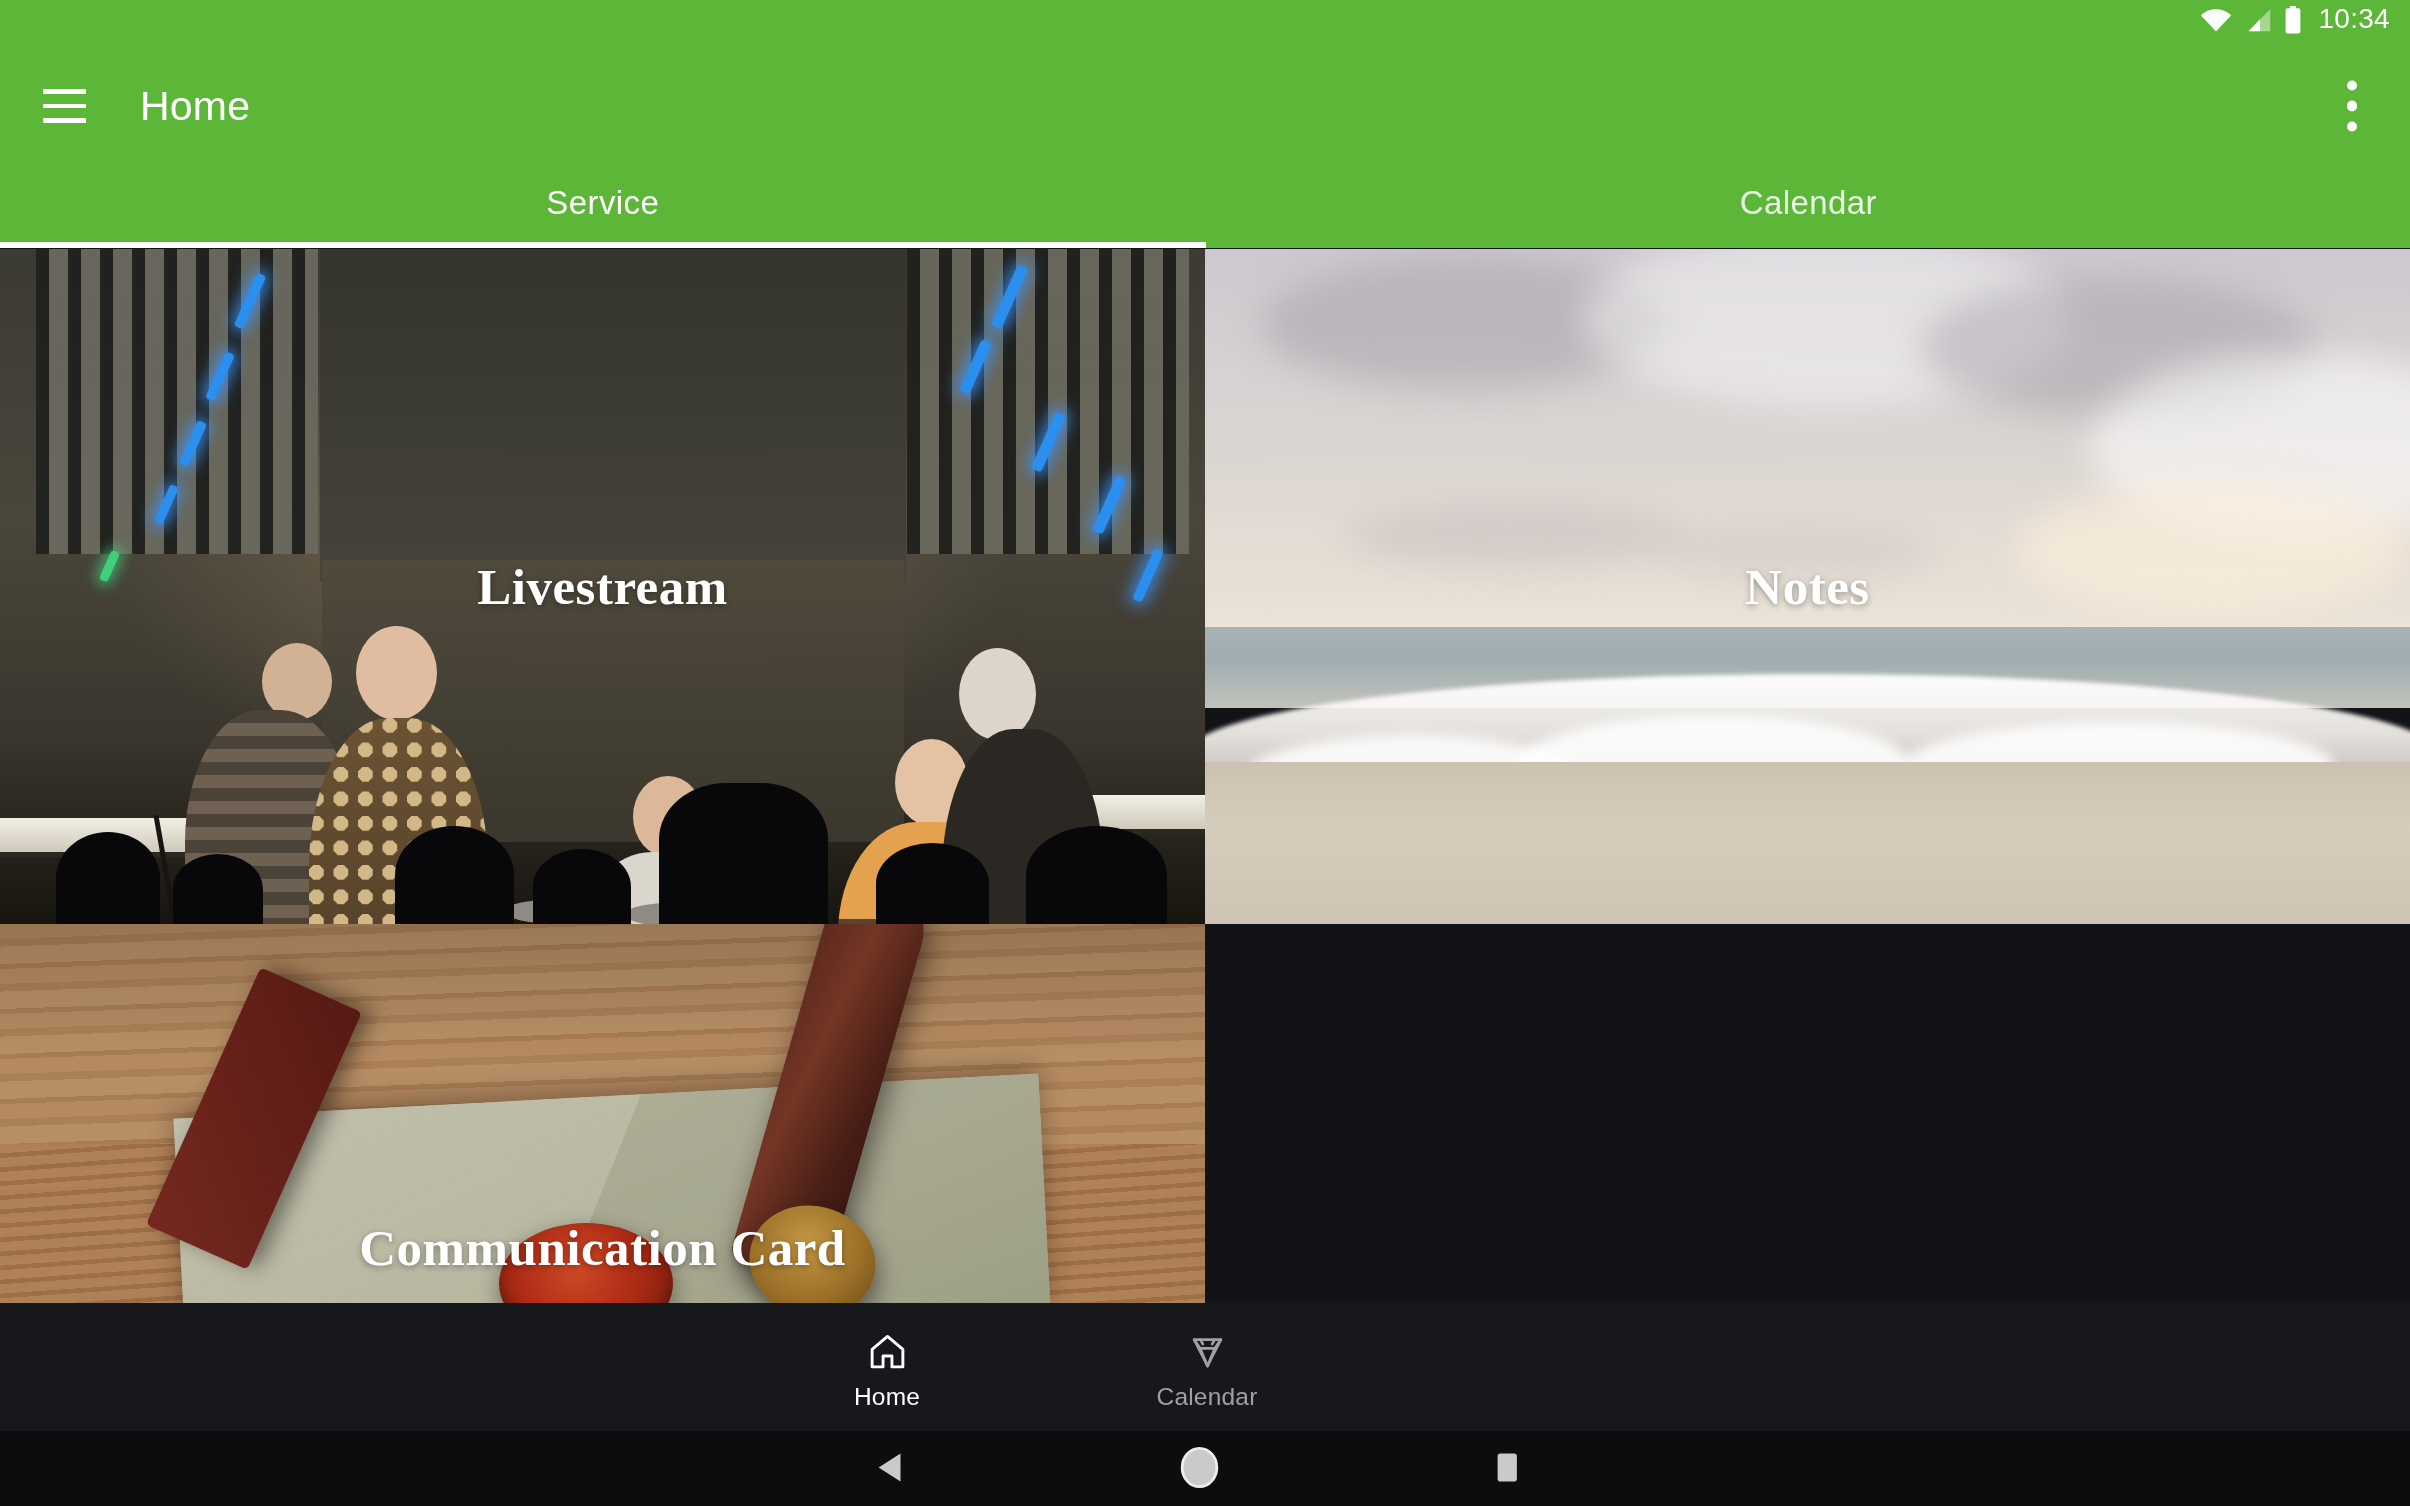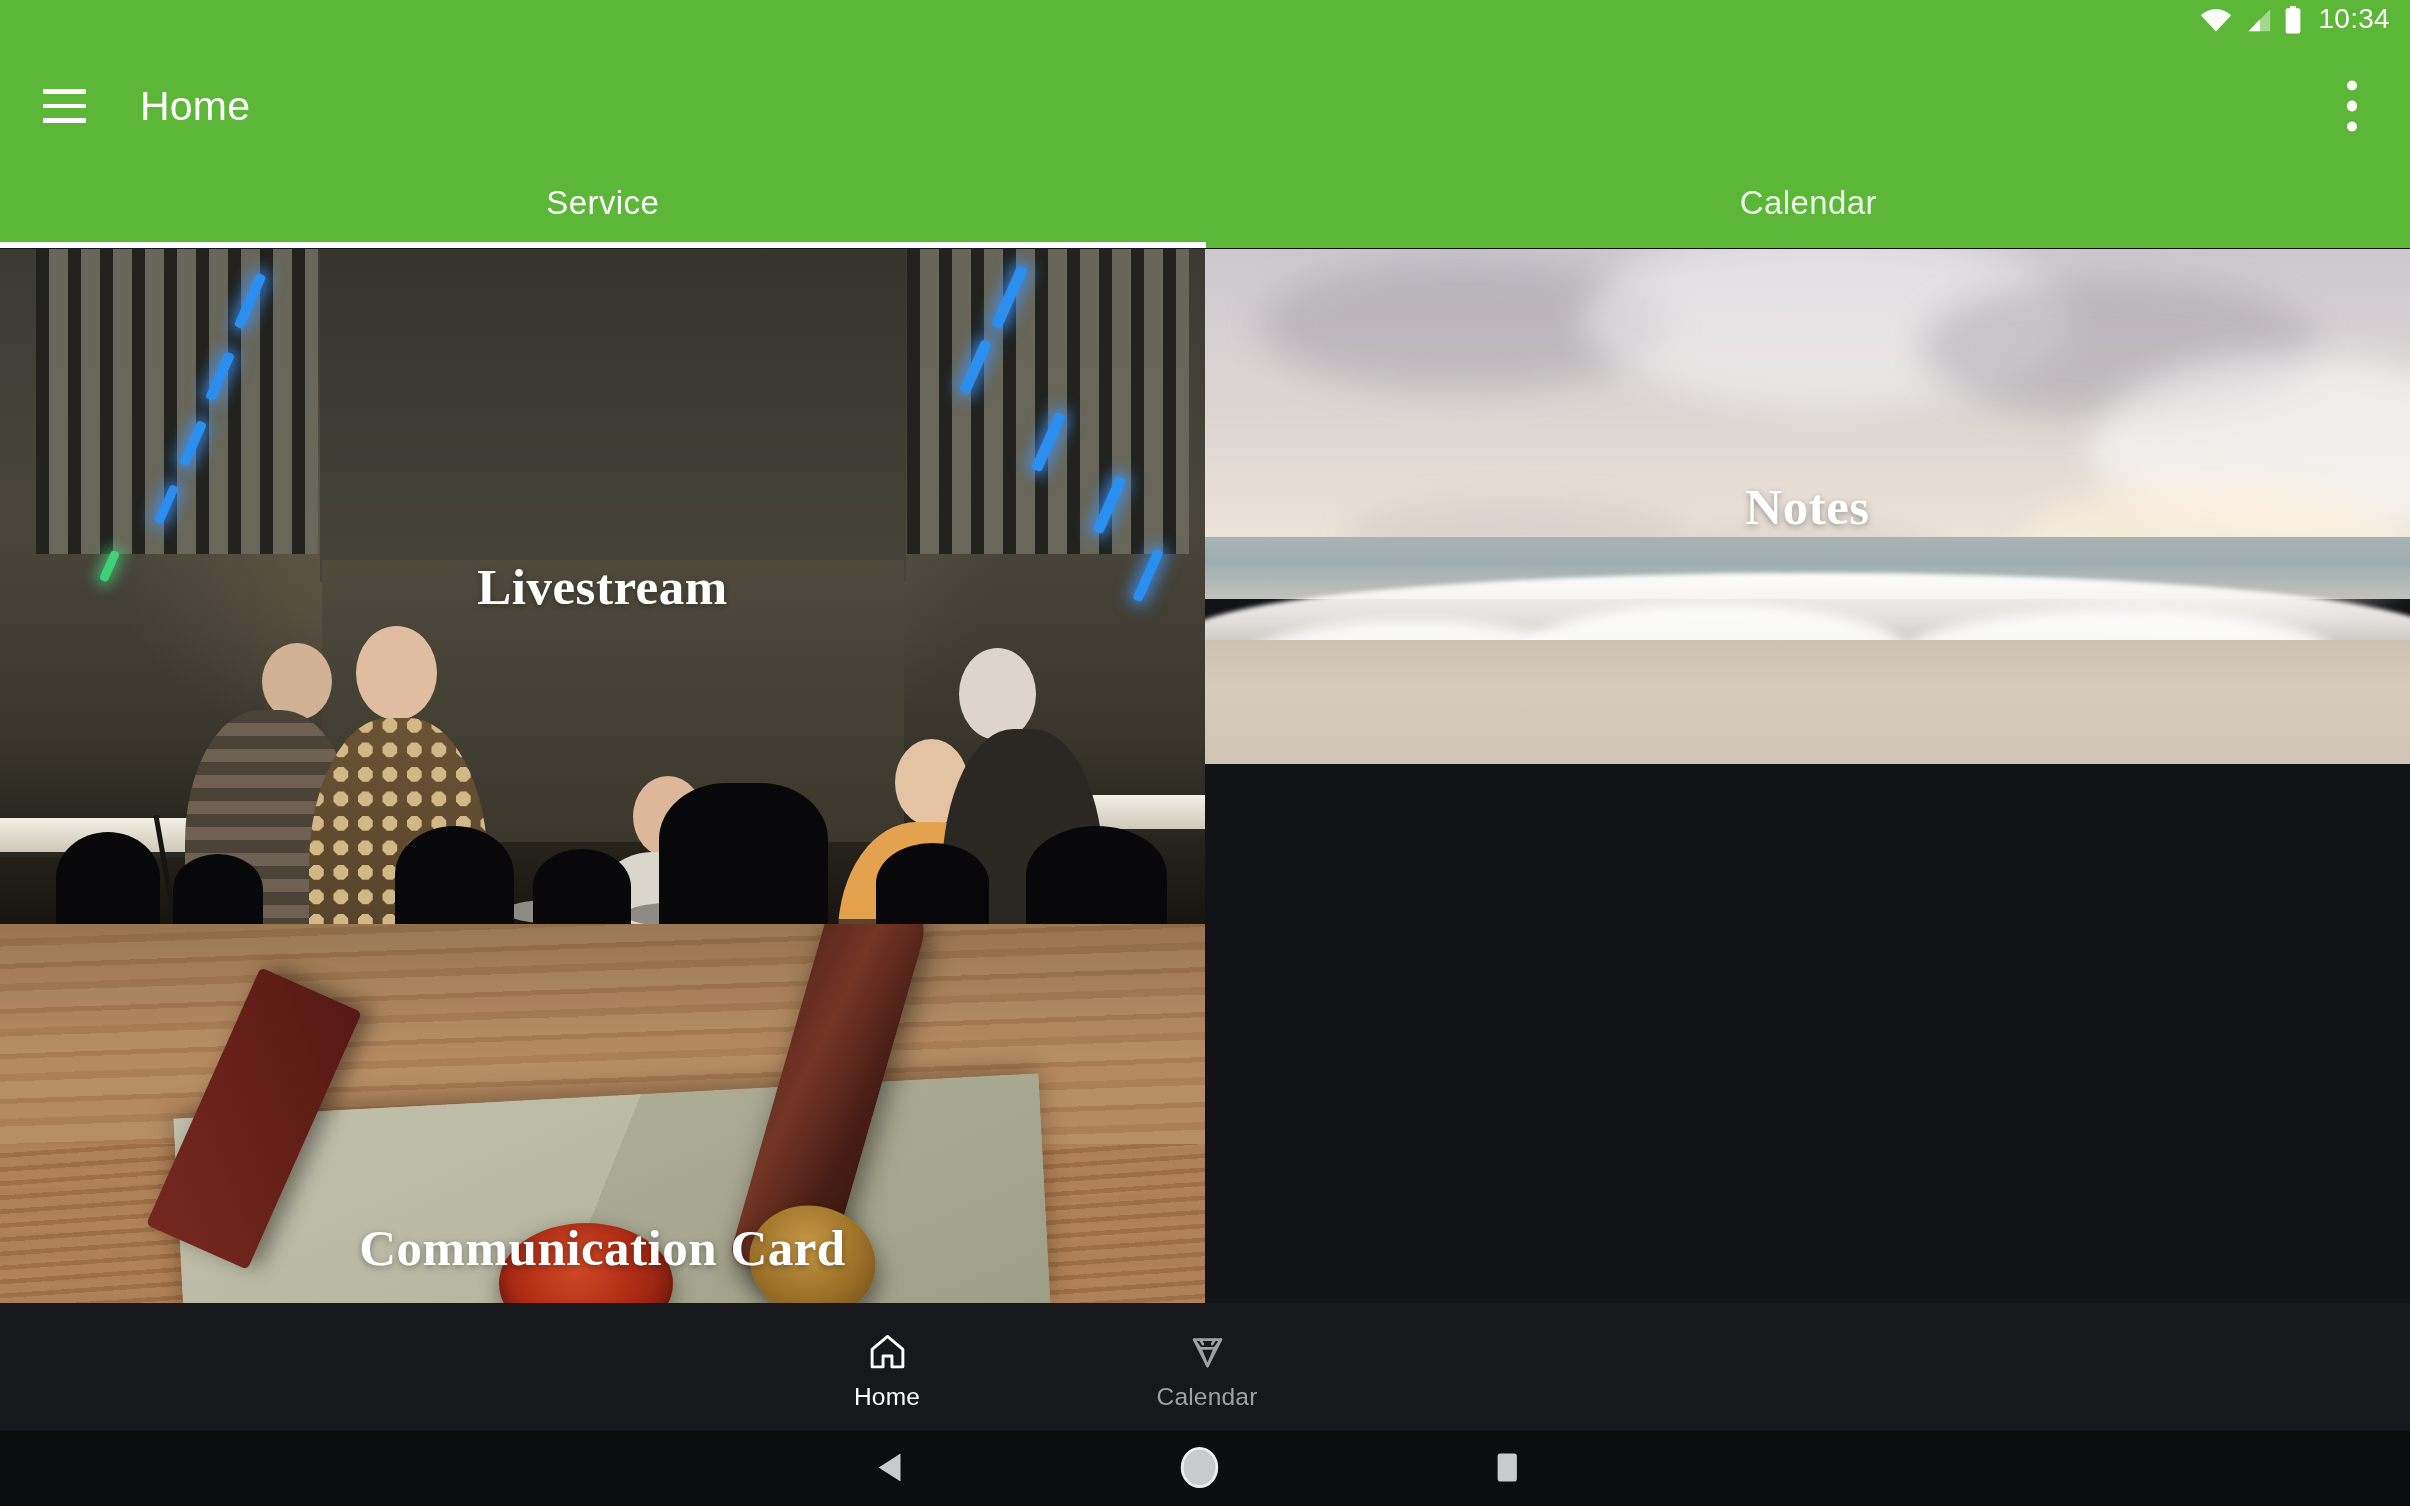--- a/index.html
+++ b/index.html
@@ -68,21 +68,21 @@
   .grid{
     position:absolute; top:249px; left:0; width:2411px; height:1055px;
     background:#111317;
     font-family:Liberation Serif, serif;
   }
   .card{
     position:absolute; overflow:hidden; cursor:pointer;
     display:flex; align-items:center; justify-content:center;
   }
   .card-livestream{ left:0;    top:0;   width:1205px; height:675px; }
-  .card-notes{      left:1205px; top:0; width:1205px; height:515px; }
+  .card-notes{      left:1205px; top:0; width:1205px; height:675px; }
   .card-comm{       left:0;    top:675px; width:1205px; height:379px; }
 
   .card-label{
     position:relative; z-index:5; color:#ffffff;
     font-size:51px; font-weight:bold; letter-spacing:0.5px;
     text-shadow:0 1.9px 6.6px rgba(0,0,0,0.35);
     white-space:nowrap;
   }
   .card-comm .card-label{ position:absolute; bottom:26px; left:50%; transform:translateX(-50%); }
 

